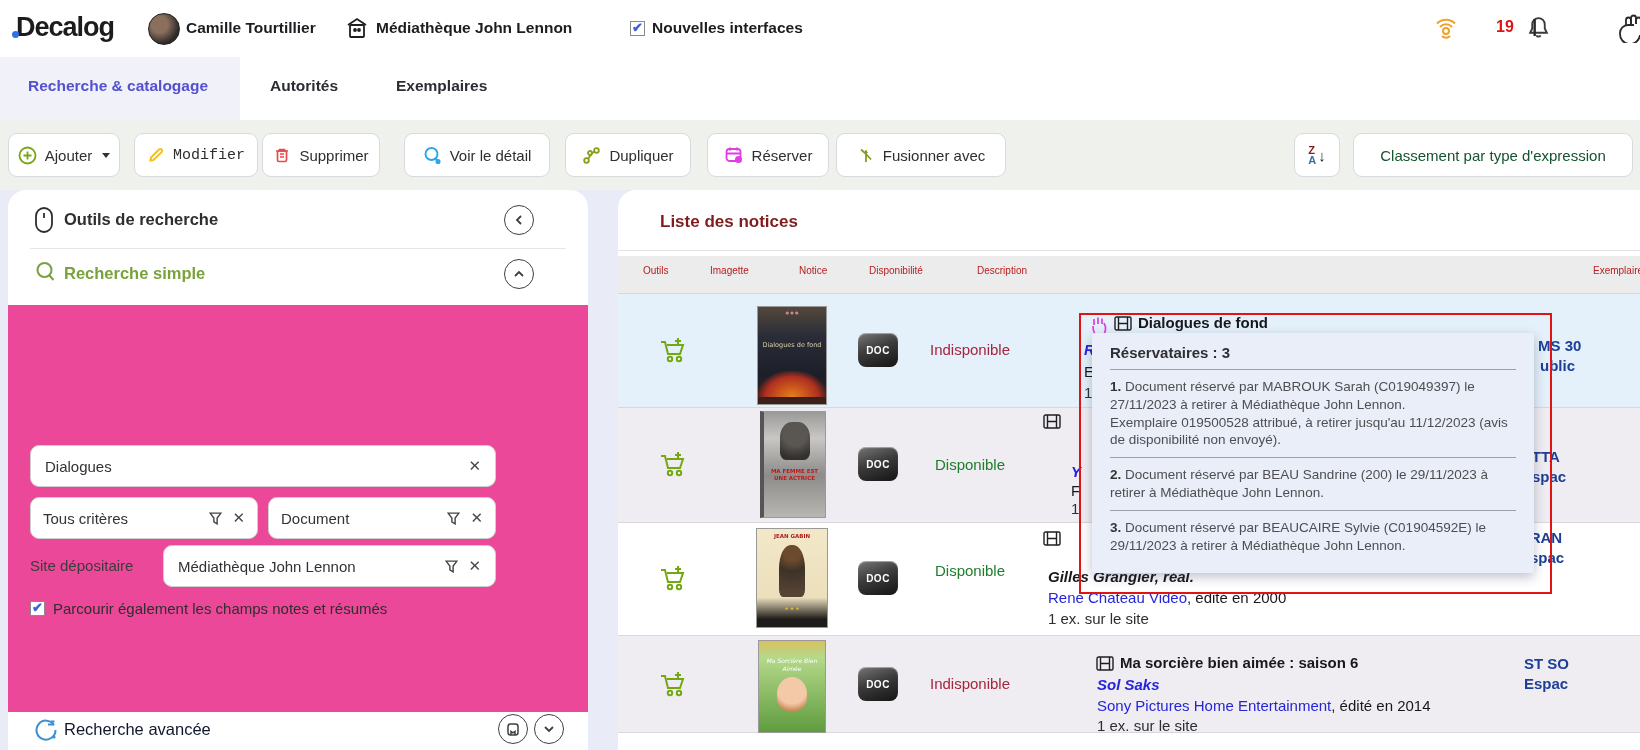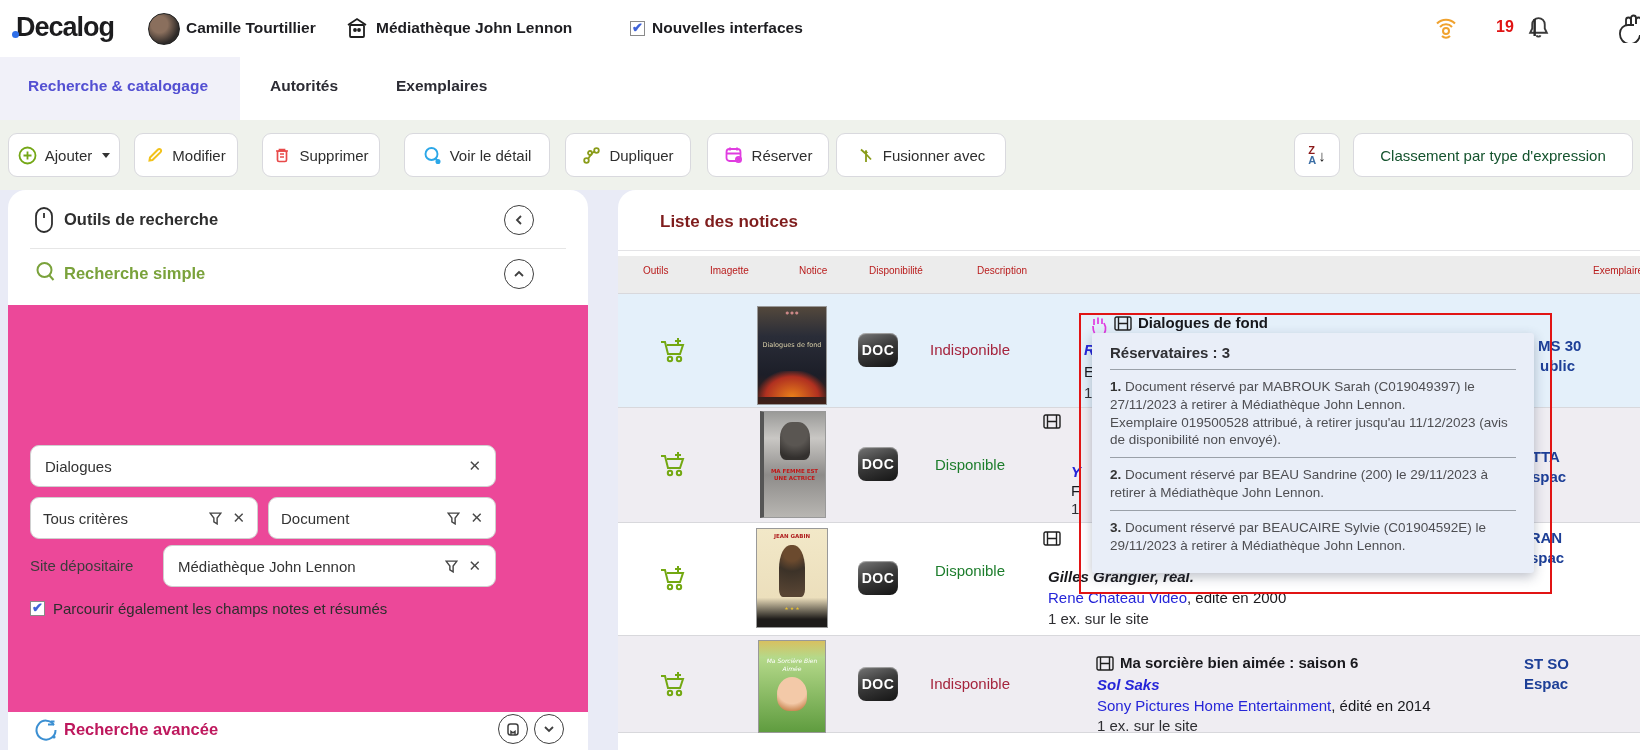--- a/index.html
+++ b/index.html
@@ -58,35 +58,35 @@
   .f-crit{left:22px;top:192px;width:228px;height:42px;padding:0 12px;}
   .f-type{left:260px;top:192px;width:228px;height:42px;padding:0 12px;}
   .f-site{left:155px;top:240px;width:333px;height:42px;padding:0 14px;}
   .f-grow{flex:1;}
   .xmark{color:#4a4a4a;font-size:15px;margin-left:10px;cursor:pointer;}
   .sitelabel{left:22px;top:252px;font-size:15px;color:#3c3c3c;}
   .checkrow{left:22px;top:295px;display:flex;align-items:center;gap:8px;font-size:15px;color:#2e2e2e;}
   .checkbox{width:15px;height:15px;border:1px solid #8a8a8a;background:#fff;box-sizing:border-box;
             display:flex;align-items:center;justify-content:center;cursor:pointer;}
   .checkbox span{color:#3f62d8;font-size:13px;line-height:13px;font-weight:bold;margin-top:-2px;}
-  .sb-adv{left:56px;top:530px;font-size:16.5px;font-weight:bold;color:#be185d;}
+  .sb-adv{left:56px;top:530px;font-size:16.5px;font-weight:normal;color:#0f172a;}
 
   
   .mn-title{left:42px;top:22px;font-size:17px;font-weight:bold;color:#7f1d1d;}
   .mn-div{left:0;top:60px;width:1022px;height:1px;background:#e3e3e6;}
   .thead{left:0;top:66px;width:1022px;height:37px;background:#ececec;}
   .th{top:9px;font-size:10px;color:#b91c1c;white-space:nowrap;}
   .row{left:0;width:1022px;}
   .row.sel{background:#e4f0fa;}
   .row.alt{background:#efedf2;}
   .rowdiv{height:1px;background:#d8d8dc;width:1022px;position:absolute;left:0;}
   .cover{border:1px solid #999;box-sizing:border-box;overflow:hidden;font-family:"DejaVu Sans",sans-serif;cursor:pointer;}
   .docbadge{width:40px;height:34px;border-radius:8px;background:linear-gradient(160deg,#777 0%,#3c3c3c 45%,#141414 100%);
             box-shadow:inset 0 1px 1px rgba(255,255,255,.45);display:flex;align-items:center;justify-content:center;
-            color:#fff;font-size:14px;font-weight:bold;letter-spacing:.5px;}
+            color:#fff;font-size:10px;font-weight:bold;letter-spacing:.5px;}
   .avail{font-size:15px;width:130px;text-align:center;}
   .avail.no{color:#a5253d;} .avail.ok{color:#1d7d2c;}
   .dtitle{font-size:15px;font-weight:bold;color:#18181c;white-space:nowrap;}
   .dauthor{font-size:15px;font-weight:bold;font-style:italic;color:#2525d8;white-space:nowrap;cursor:pointer;}
   .dpub{font-size:15px;color:#18181c;white-space:nowrap;}
   .dpub .lnk{color:#2525d8;cursor:pointer;}
   .dcopies{font-size:15px;color:#2e2e32;white-space:nowrap;}
   .exem{font-size:15px;font-weight:bold;color:#1d3f97;white-space:nowrap;}
 
   
@@ -155,21 +155,21 @@
   <div class="abs tbtn" style="left:8px;width:112px;">
     <span>
       <svg width="19" height="19" viewBox="0 0 19 19" fill="none" stroke="#74a716" stroke-width="1.8">
         <circle cx="9.5" cy="9.5" r="8"></circle>
           <path d="M9.5 5.5 v8 M5.5 9.5 h8"></path>
       </svg>
       </span>
     <span>Ajouter</span>
     <span class="caret"></span>
   </div>
-  <div class="abs tbtn" style="left:134px;width:104px;">
+  <div class="abs tbtn" style="left:134px;width:124px;font-family:Liberation Mono, monospace;">
     <span>
       <svg width="18" height="18" viewBox="0 0 18 18" fill="none" stroke="#f2c21a" stroke-width="2">
         <path d="M3.5 14.5 L4 11.5 L12 3.5 a1.8 1.8 0 0 1 2.6 2.6 L6.5 14 z"></path>
       </svg>
       </span>
     <span>Modifier</span>
   </div>
   <div class="abs tbtn" style="left:262px;width:118px;">
     <span>
       <svg width="18" height="18" viewBox="0 0 18 18" fill="none" stroke="#e84a4a" stroke-width="1.7">

